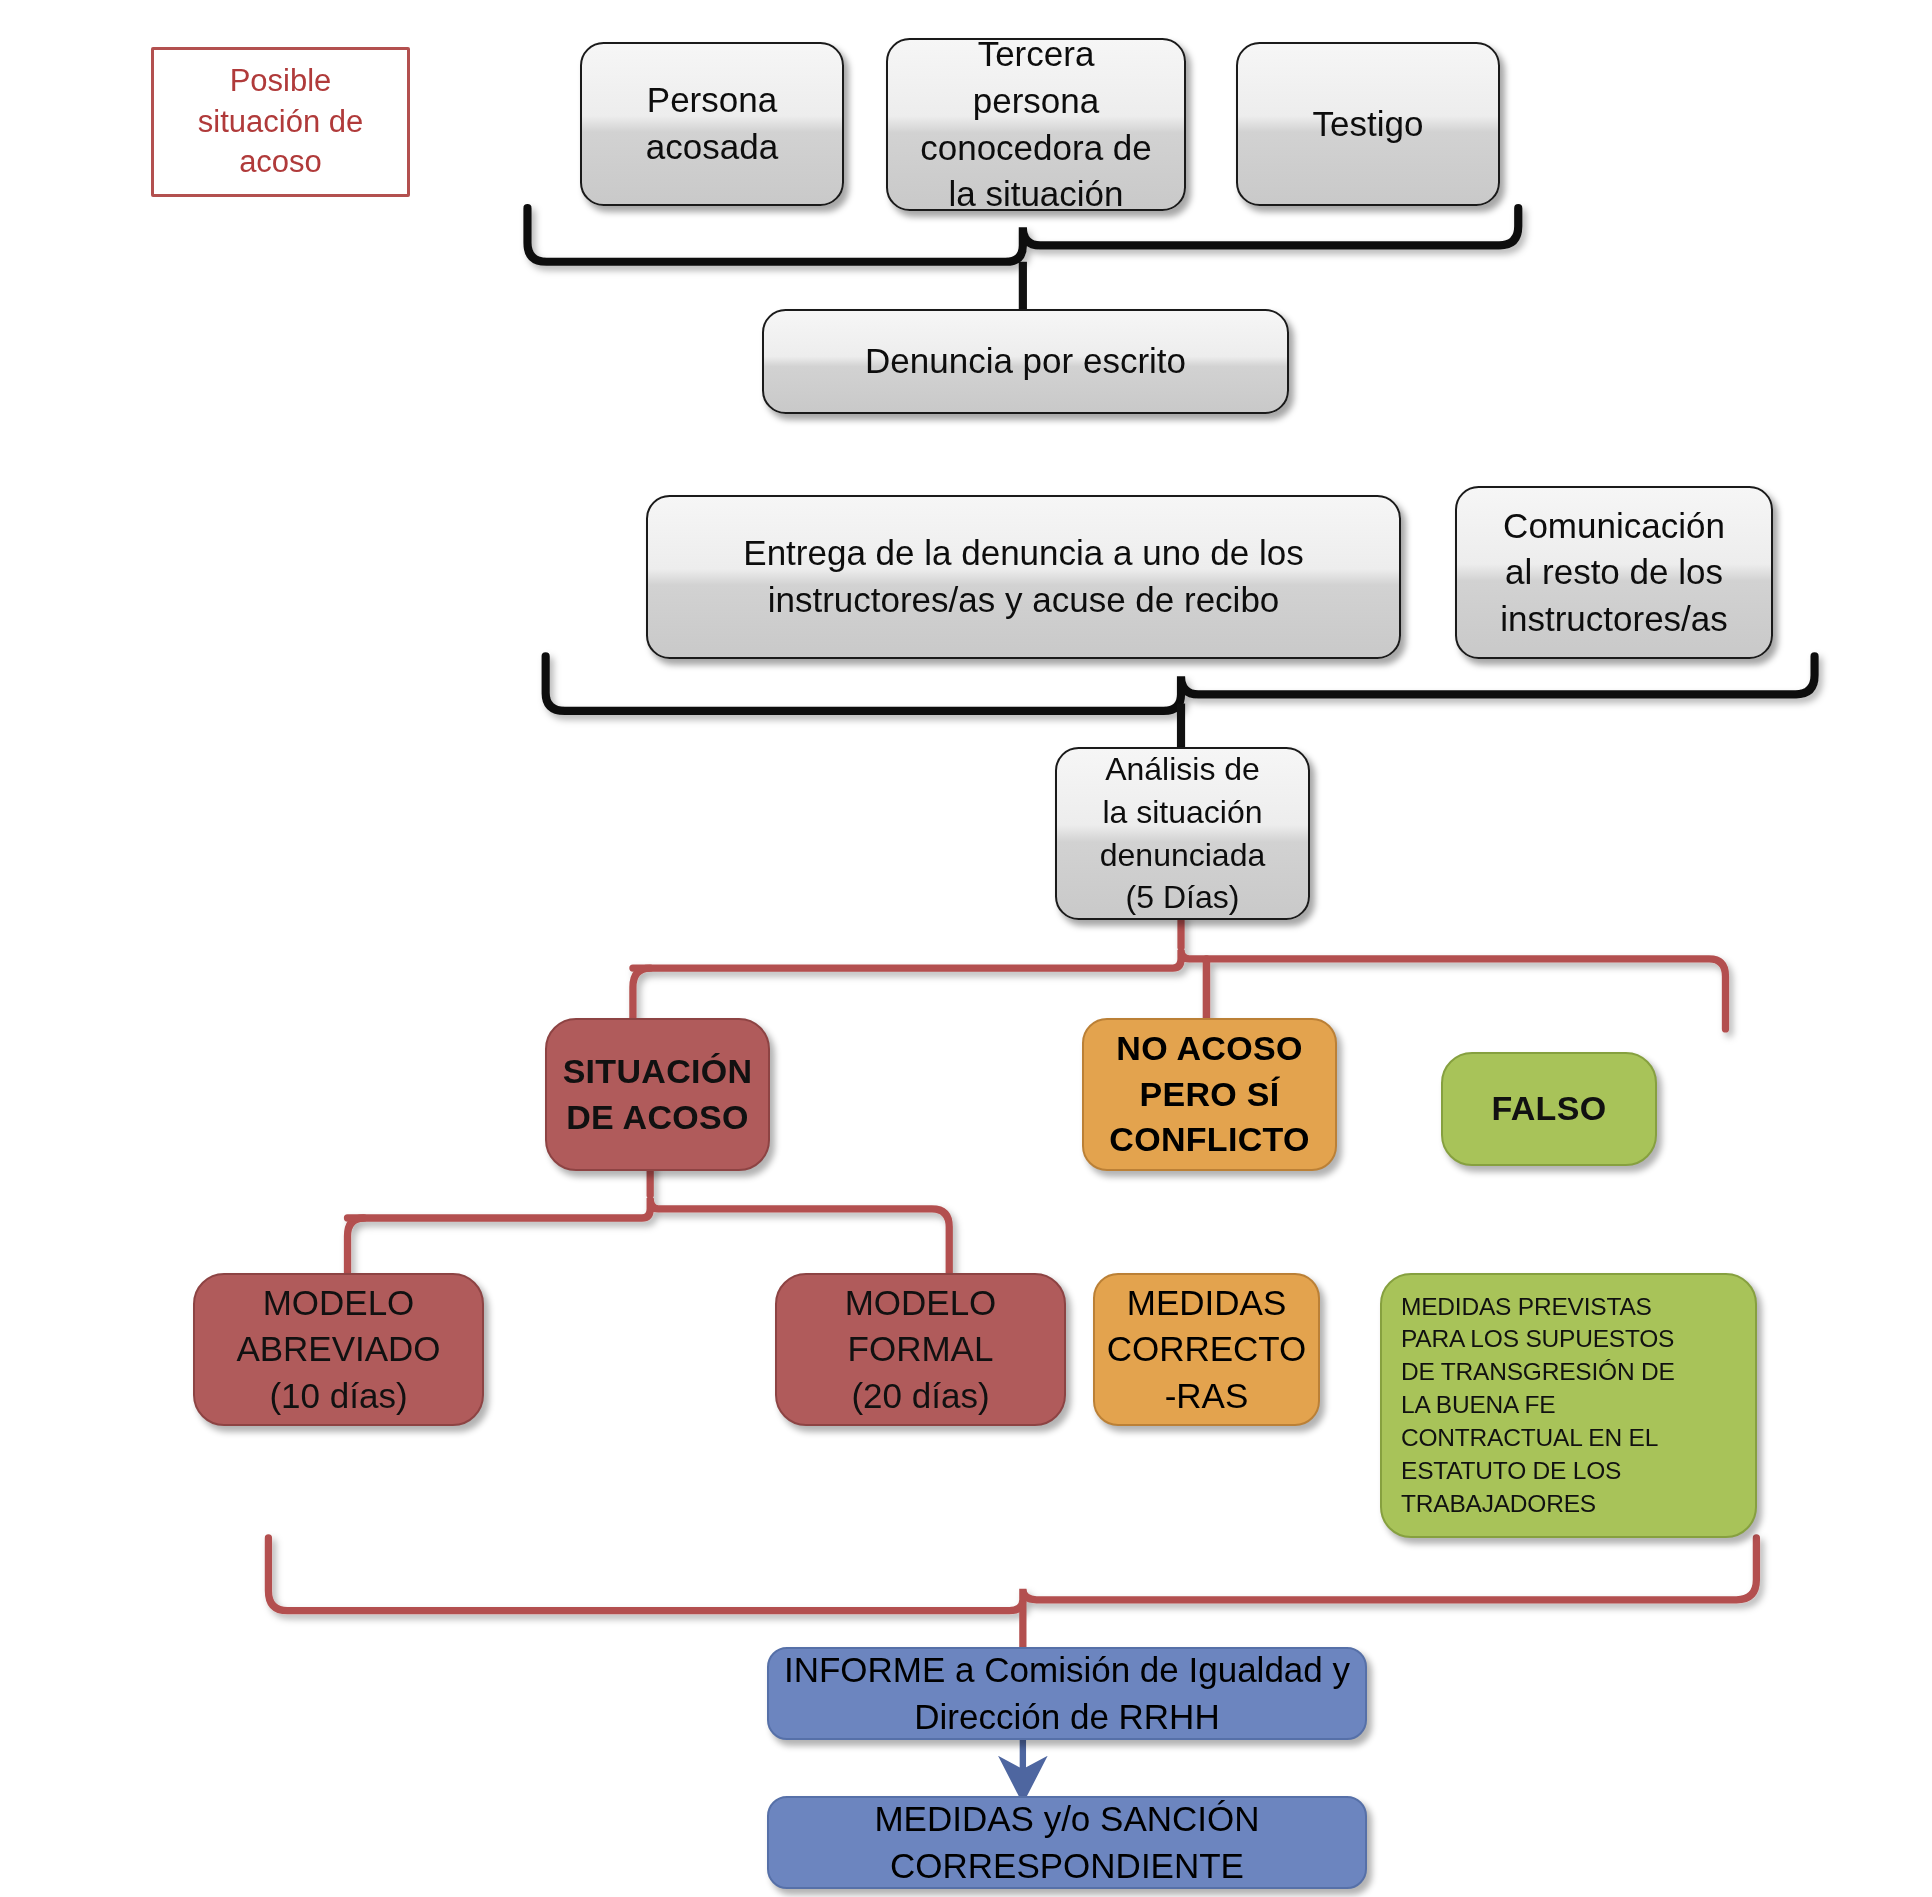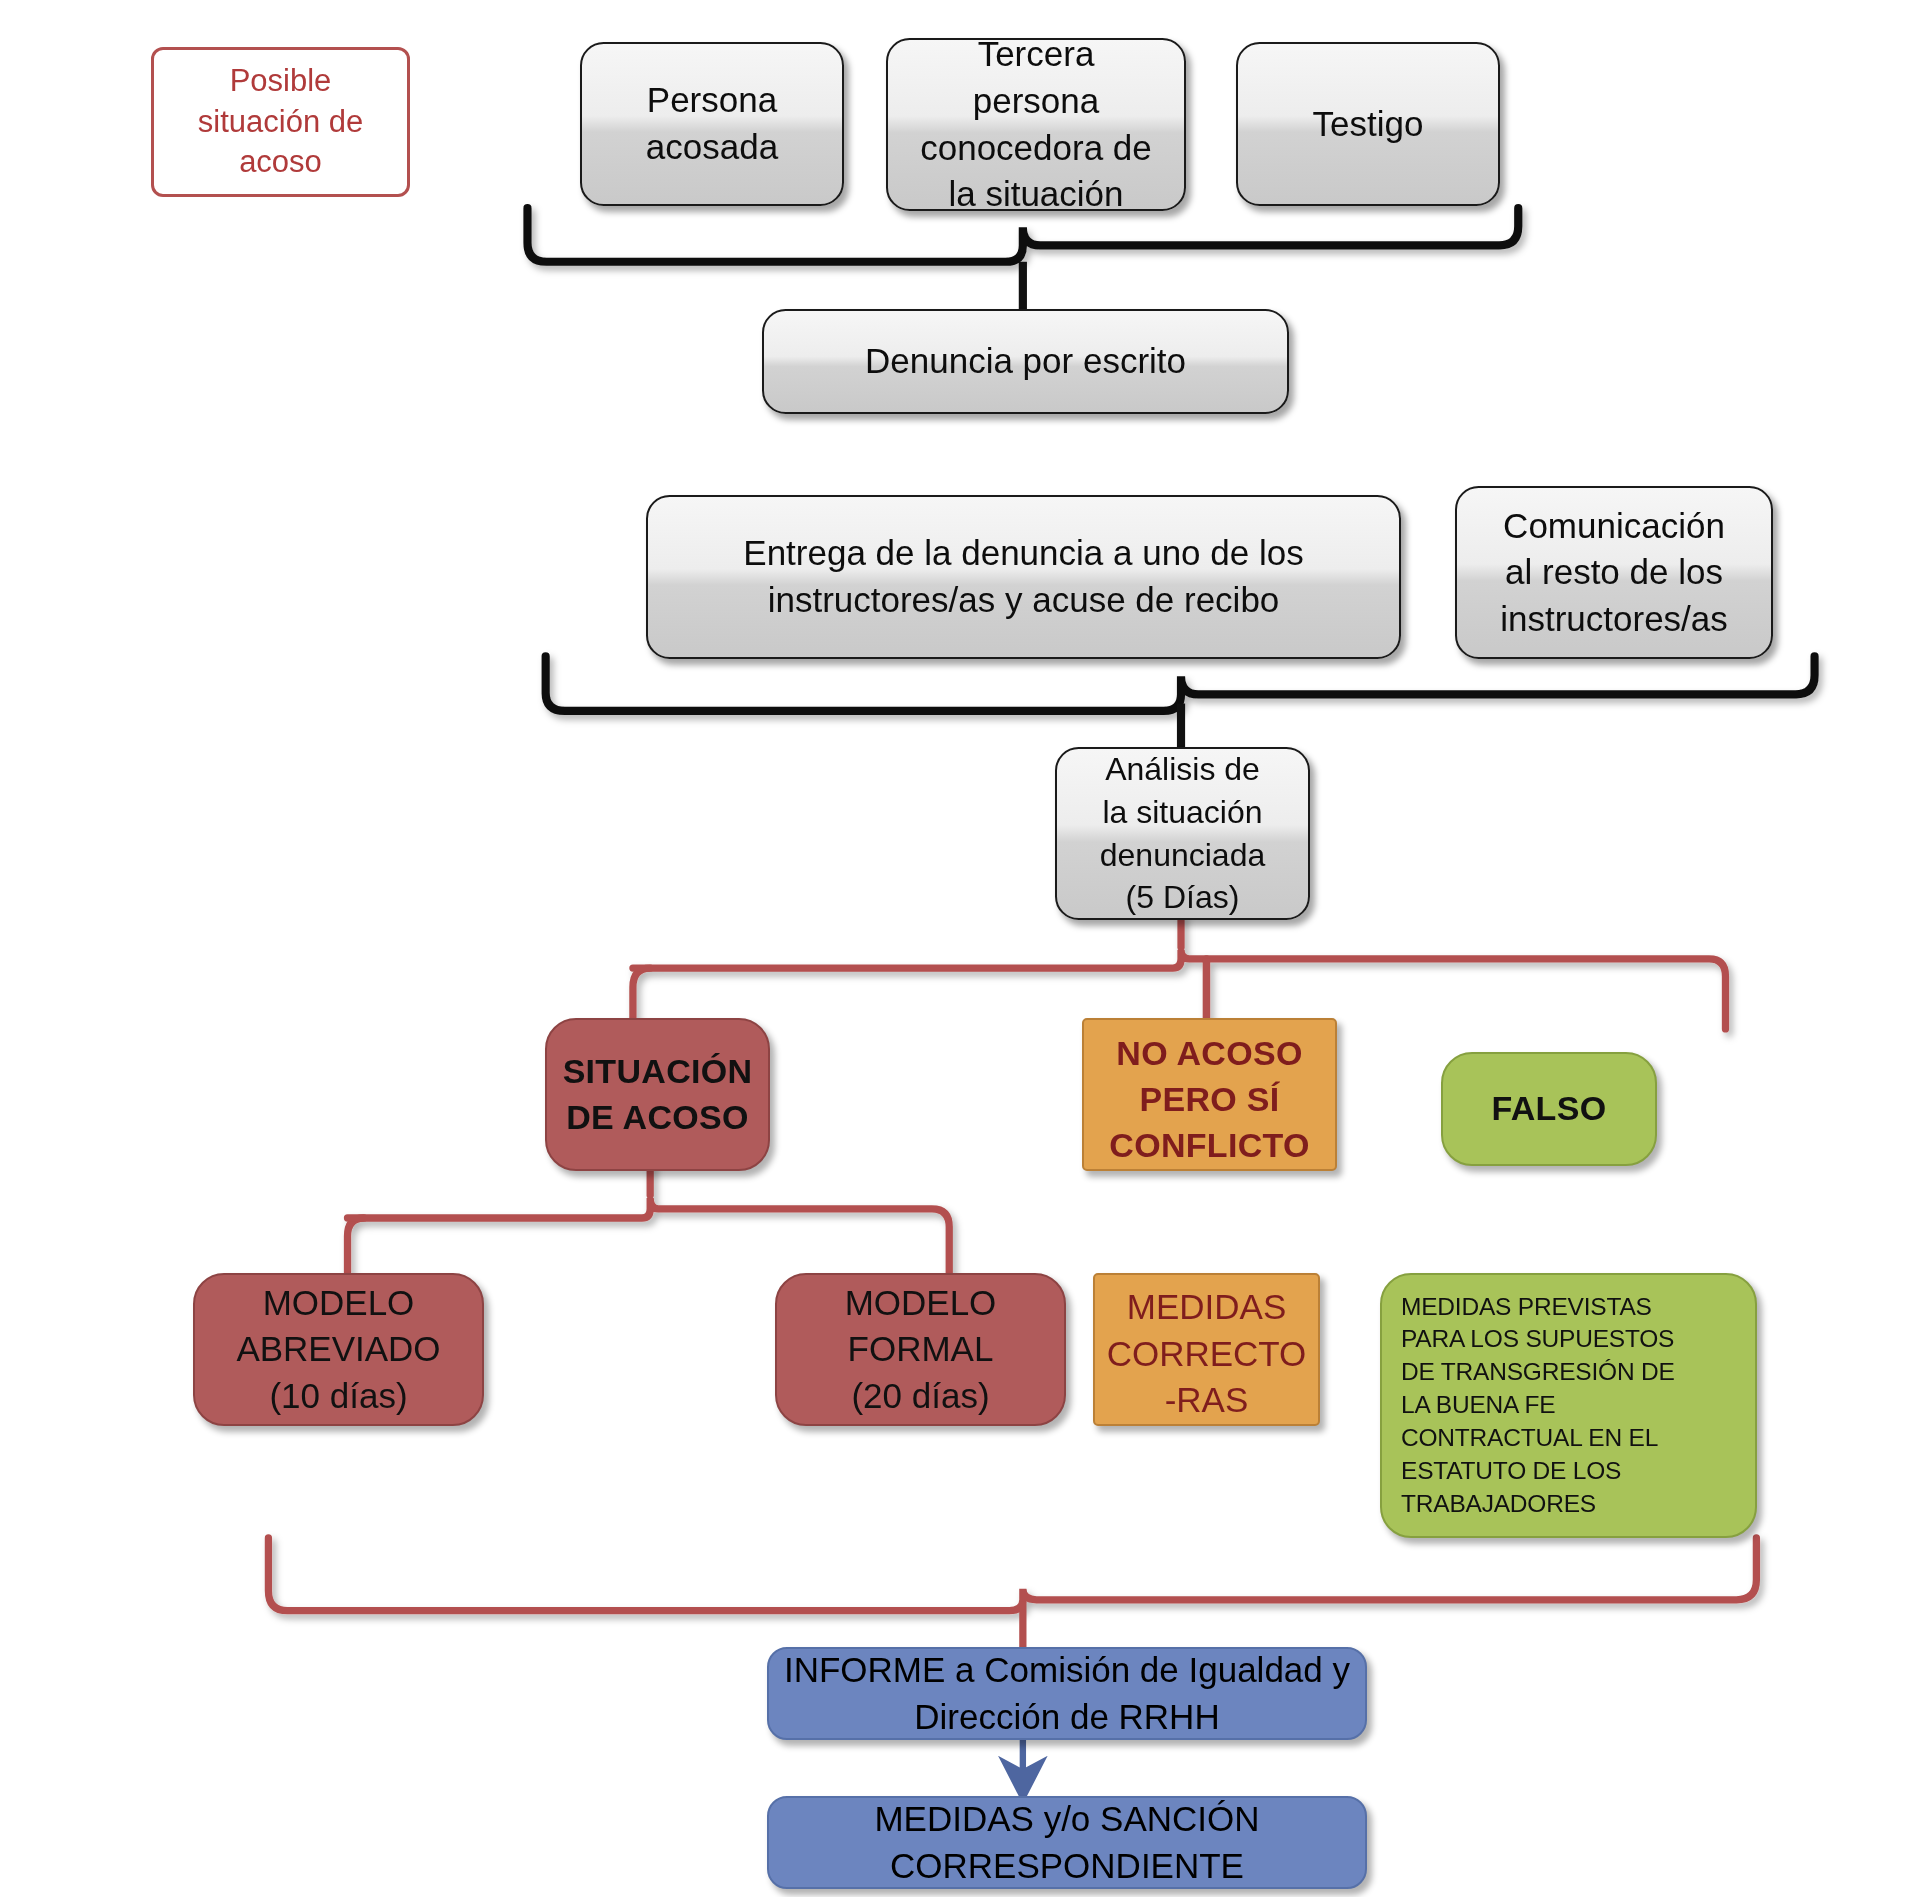--- a/index.html
+++ b/index.html
@@ -19,36 +19,36 @@
     background:linear-gradient(to bottom,#f6f6f6 0%,#ededed 45%,#d2d2d2 55%,#c9c9c9 100%);
     border:2.7px solid #1a1a1a;border-radius:23.6px;
     box-shadow:4.5px 5.5px 6.4px rgba(0,0,0,.35);
     color:#0d0d0d;
     justify-content:flex-end;
   }
   .grey .lbl{font-size:35px;line-height:1.30;}
 
   
   .redline{
-    background:#ffffff;border:3.6px solid #b3504f;border-radius:12px;
+    background:#ffffff;border:3.6px solid #b3504f;border-radius:2px;
     color:#b03a3a;
   }
   .redline .lbl{font-size:31px;line-height:1.32;}
 
   
   .dotted{
     background:#f5e2e1;border:6.4px dotted #b3504f;border-radius:23.6px;color:#a93b3b;
   }
   .dotted .lbl{font-size:30px;line-height:1.34;}
 
   
   .dark-red{background:#b05b5b;border:2.7px solid #8d4343;border-radius:31px;
             box-shadow:4.5px 5.5px 6.4px rgba(0,0,0,.3);color:#111;}
-  .orange{background:#e3a34e;border:2.7px solid #bb8036;border-radius:5px;
-          box-shadow:4.5px 5.5px 6.4px rgba(0,0,0,.3);color:#7f1d1d;align-items:flex-end;}
+  .orange{background:#e3a34e;border:2.7px solid #bb8036;border-radius:25px;
+          box-shadow:4.5px 5.5px 6.4px rgba(0,0,0,.3);color:#000000;}
   .green{background:#a8c359;border:2.7px solid #86a03f;border-radius:31px;
          box-shadow:4.5px 5.5px 6.4px rgba(0,0,0,.3);color:#111;}
   .blue{background:#6c85bf;border:2.7px solid #5670a8;border-radius:20px;
         box-shadow:4.5px 5.5px 6.4px rgba(0,0,0,.3);color:#000000;margin-left:44px;}
 
   .bold .lbl{font-weight:bold;font-size:34px;line-height:1.35;letter-spacing:0.3px;}
   .plain .lbl{font-size:35px;line-height:1.33;}
   .small .lbl{font-size:24.5px;line-height:1.34;text-align:left;padding:0 19px;letter-spacing:-0.2px;}
   .mid .lbl{font-size:32px;line-height:1.33;}
 </style>

